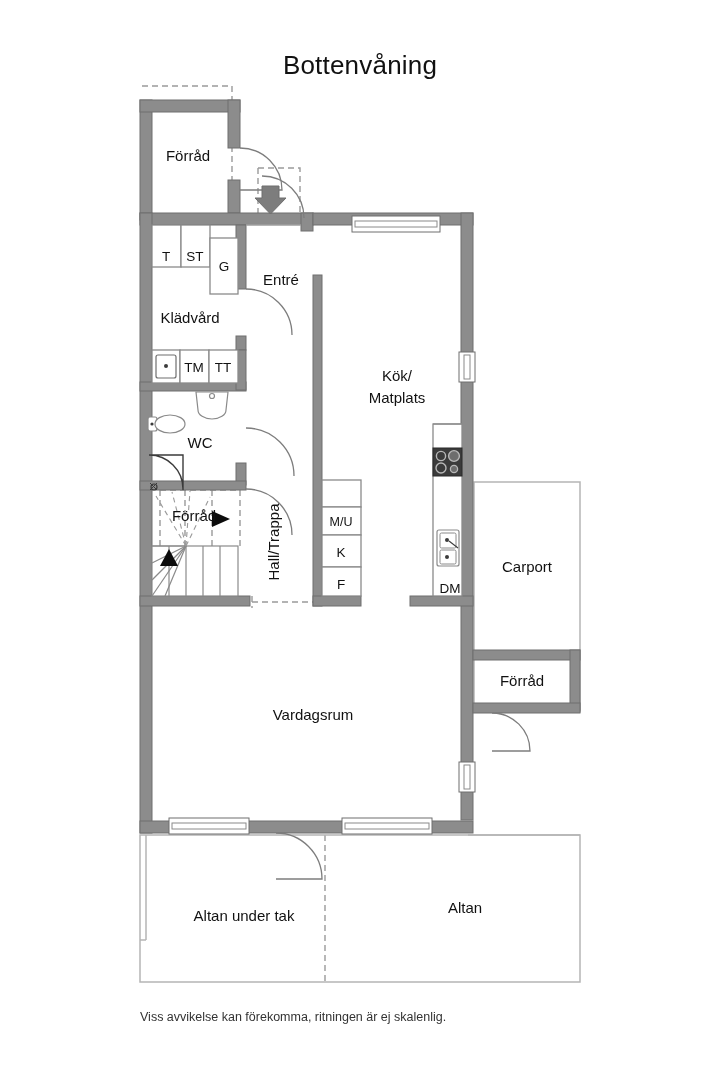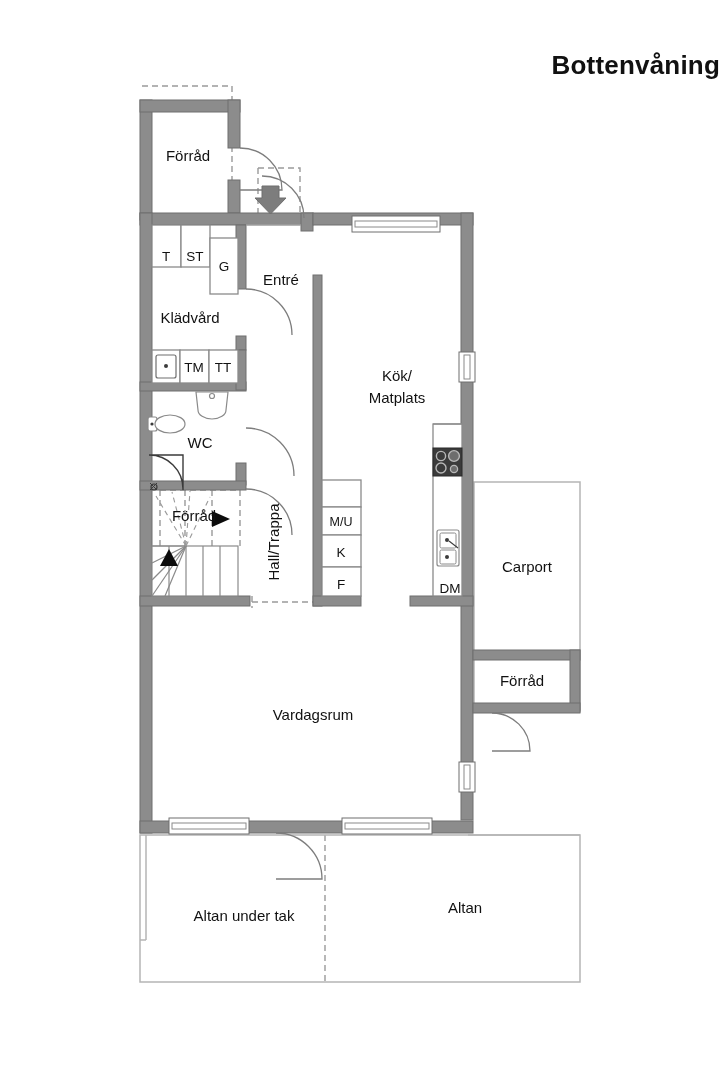--- a/index.html
+++ b/index.html
@@ -19,23 +19,23 @@
     position: absolute;
     left: 0; top: 0;
     width: 720px;
     height: 1080px;
   }
   #floorplan-title {
     position: absolute;
     left: 0;
     top: 50px;
     width: 720px;
-    text-align: right;
+    text-align: center;
     font-size: 26px;
-    font-weight: 700;
+    font-weight: 400;
     letter-spacing: 0.2px;
     color: #111;
   }
   #plan-caption {
     position: absolute;
     left: 140px;
     top: 1010px;
     font-size: 12.5px;
     color: #333;
     white-space: nowrap;
@@ -292,13 +292,14 @@
       <text class="rlabel small" x="224" y="271">G</text>
       <text class="rlabel small" x="194" y="372">TM</text>
       <text class="rlabel small" x="223" y="372">TT</text>
       <text class="rlabel tiny" x="341" y="526">M/U</text>
       <text class="rlabel small" x="341" y="557">K</text>
       <text class="rlabel small" x="341" y="589">F</text>
       <text class="rlabel small" x="450" y="593">DM</text>
     </g>
   </svg>
 
+  <div id="plan-caption">Viss avvikelse kan förekomma, ritningen är ej skalenlig.</div>
 </div>
 
 </body></html>

